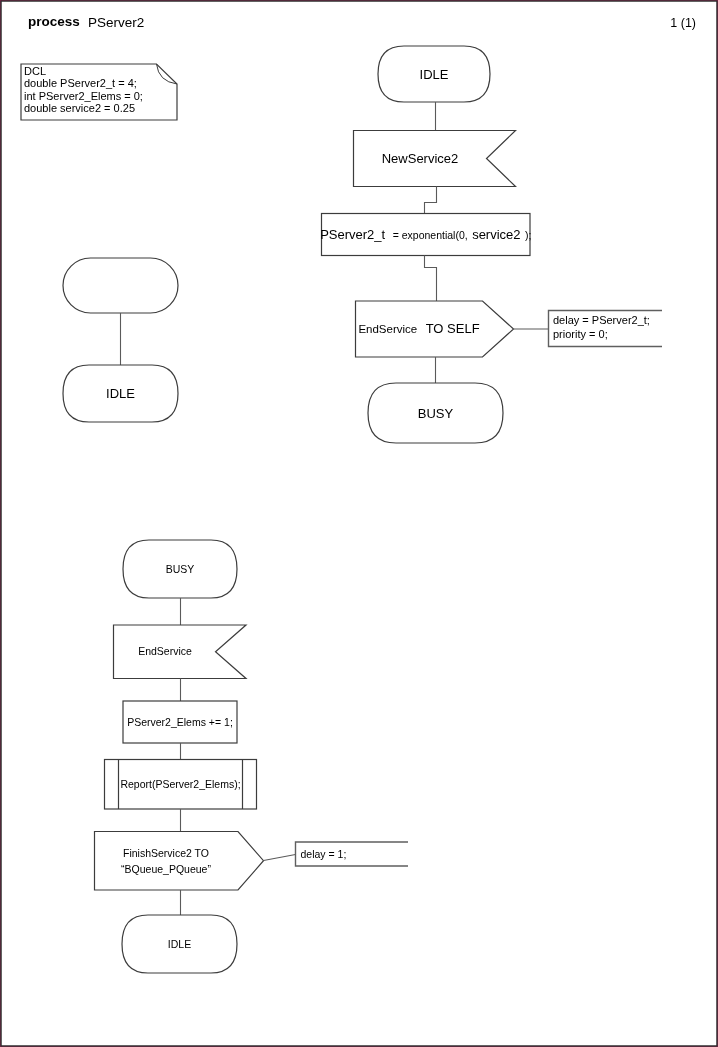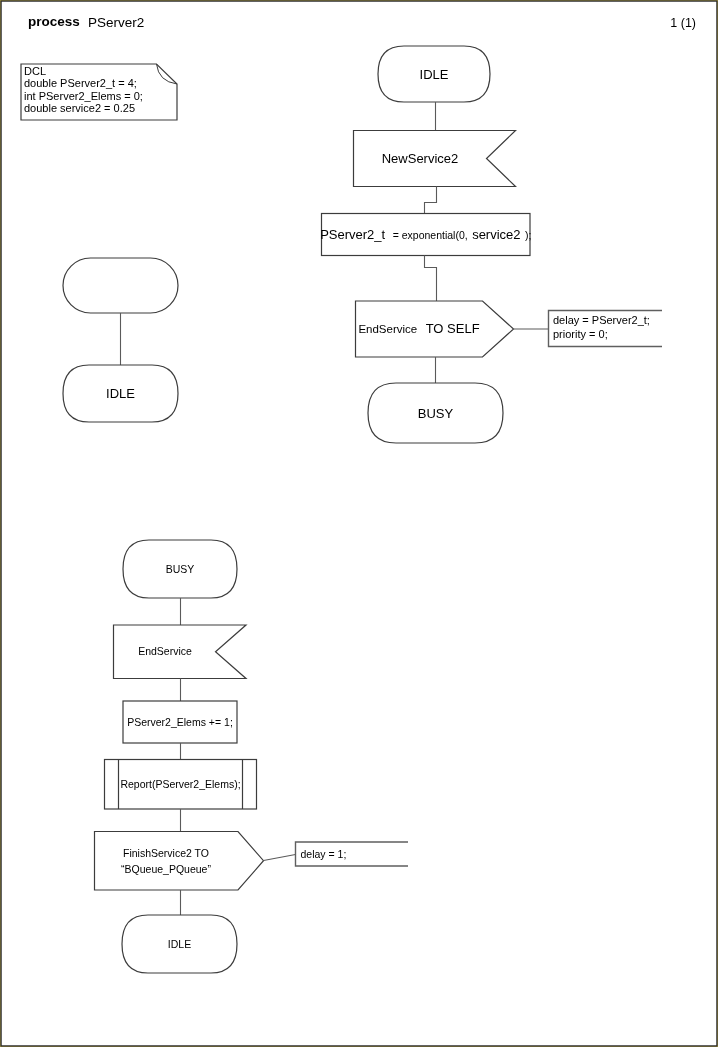--- a/index.html
+++ b/index.html
@@ -1,16 +1,16 @@
 <!DOCTYPE html>
 <html><head>
 <meta charset="utf-8">
 <style>
   html,body{margin:0;padding:0;background:#ffffff;}
-  .stage{position:relative;width:718px;height:1047px;background:#fde047;}
+  .stage{position:relative;width:718px;height:1047px;background:#be185d;}
   svg{font-family:"Liberation Sans", sans-serif;}
   .sym{fill:#ffffff;stroke:#3c3c3c;stroke-width:1.2;}
   .conn{fill:none;stroke:#5a5a5a;stroke-width:1.1;}
   .cmt{fill:none;stroke:#5f5f5f;stroke-width:1.4;}
   .flap{fill:none;stroke:#3c3c3c;stroke-width:1;}
   .lbl{fill:#000000;}
   .t14{font-size:13.5px;}
   .t13{font-size:13px;}
   .t12{font-size:12.5px;}
   .t115{font-size:11.5px;}

